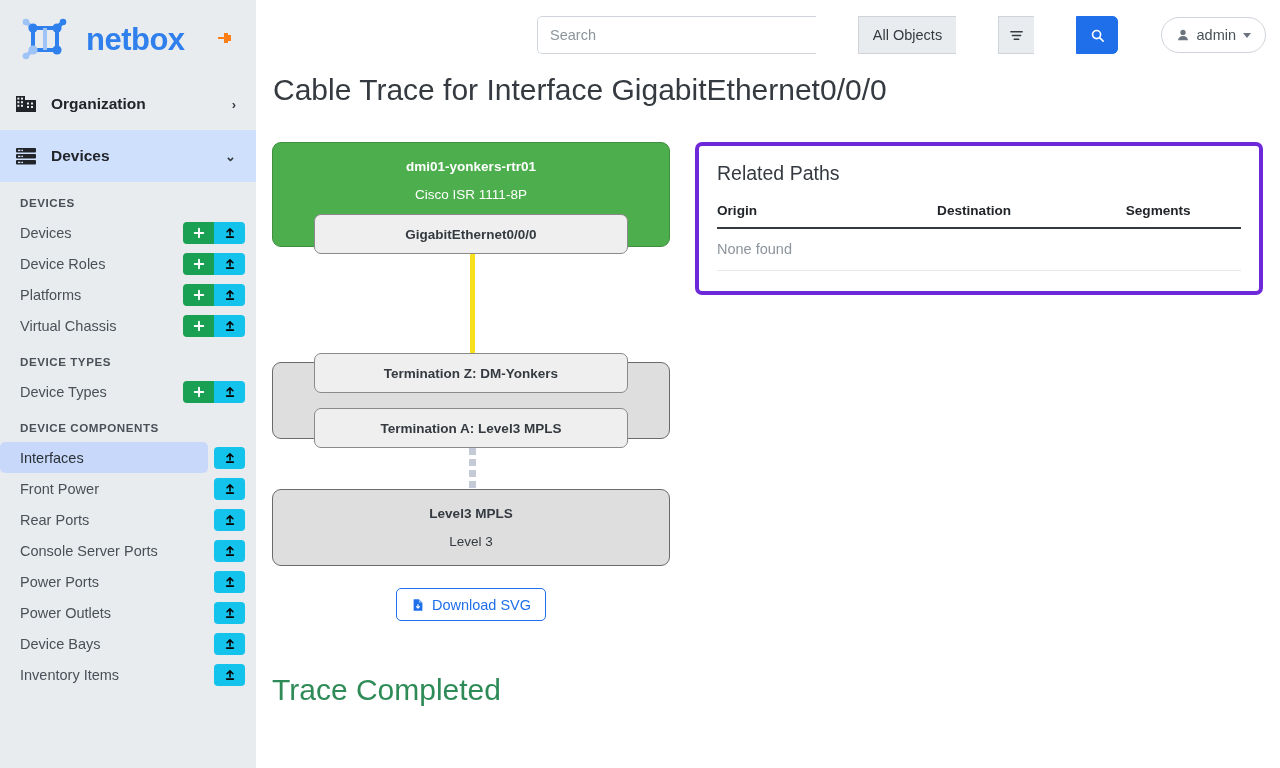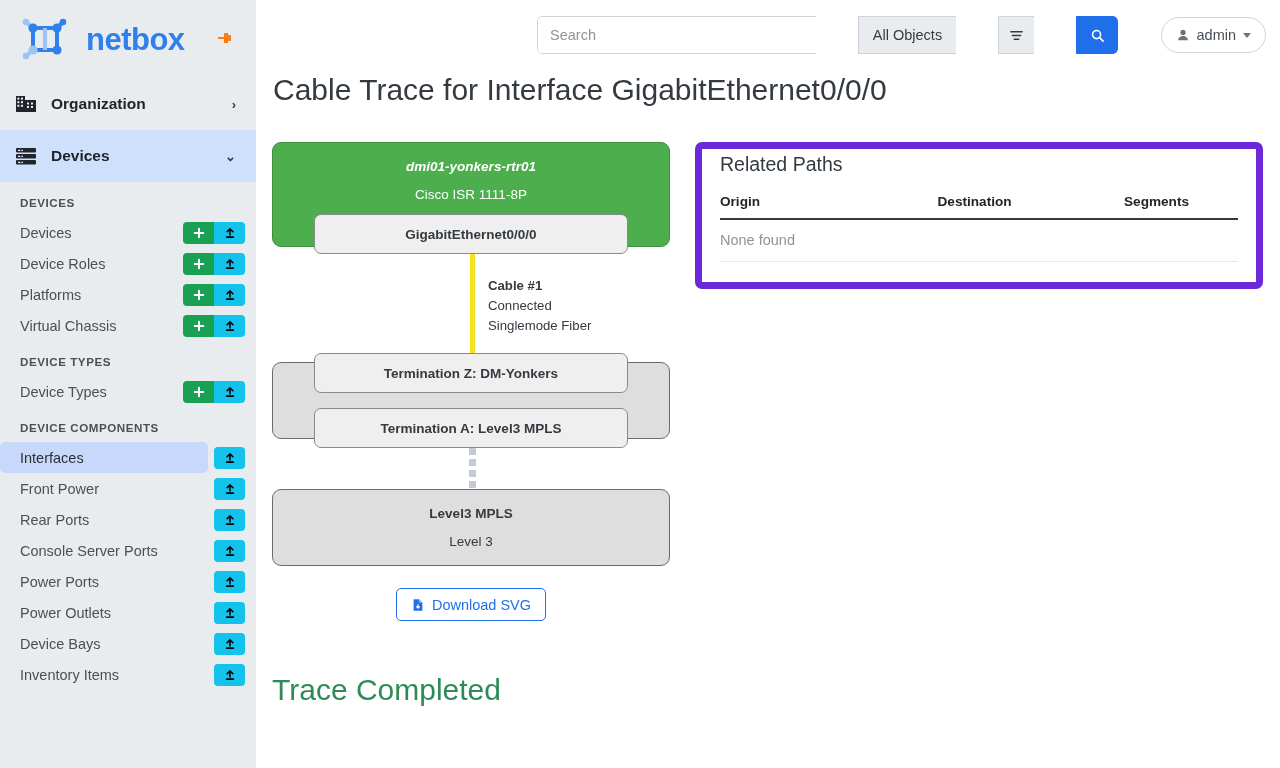--- a/index.html
+++ b/index.html
@@ -132,21 +132,21 @@
   
   #trace { position: absolute; left: 16px; top: 0; width: 398px; }
   .node {
     position: relative;
     border: 1px solid #6b6b6b;
     border-radius: 9px;
     text-align: center;
     padding: 16px 10px;
   }
   .node-device { background: #4cae4c; border-color: #3f8f3f; color: #fff; min-height: 104px; }
-  .node-device .n1 { font-weight: 700; font-size: 13.5px; margin-bottom: 13px; font-style: italic; }
+  .node-device .n1 { font-weight: 700; font-size: 13.5px; margin-bottom: 13px; }
   .node-device .n2 { font-size: 13.5px; margin-bottom: 13px; }
   .node-device .n3 { font-size: 13.5px; }
   .node-grey { background: #dedede; border-color: #6b6b6b; color: #343a40; }
   .node-grey .g1 { font-weight: 700; font-size: 13.5px; margin-bottom: 13px; }
   .node-grey .g2 { font-size: 13.5px; }
   .term {
     position: relative; z-index: 3;
     margin: 0 42px;
     background: #efefef;
     border: 1px solid #8a8a8a;
@@ -190,23 +190,23 @@
   .trace-status {
     text-align: left; margin-top: 52px;
     font-size: 30px; color: #2e8b57;
   }
 
   
   #related {
     position: absolute; left: 439px; top: 0;
     width: 568px;
     background: #fff;
-    border: 7px solid #6d28d9;
+    border: 4px solid #6d28d9;
     border-radius: 7px;
-    padding: 4px 18px 20px 18px;
+    padding: 16px 18px 20px 18px;
   }
   .card-title { font-size: 19.5px; color: #343a40; font-weight: 400; margin-bottom: 18px; }
   table.rp { width: 100%; border-collapse: collapse; }
   table.rp th {
     text-align: left; font-size: 13.6px; font-weight: 700; color: #212529;
     padding: 0 0 9px 0; border-bottom: 2px solid #343a40;
   }
   table.rp th.c-origin { width: 42%; }
   table.rp th.c-dest { width: 36%; }
   table.rp td {
@@ -494,25 +494,20 @@
       <div class="node node-device">
         <div class="n1">dmi01-yonkers-rtr01</div>
         <div class="n2">Cisco ISR 1111-8P</div>
         <div class="n3">DM-Yonkers / Comms closet</div>
       </div>
 
       <div class="term pull-up">GigabitEthernet0/0/0</div>
 
       <div class="cable-zone">
         <div class="cable-line"></div>
-        <div class="cable-meta">
-          <div class="c1">Cable #1</div>
-          <div class="c2">Connected</div>
-          <div class="c3">Singlemode Fiber</div>
-        </div>
       </div>
 
       <div class="term">Termination Z: DM-Yonkers</div>
 
       <div class="node node-grey pull-up2">
         <div class="g1">Circuit DEOW4921</div>
         <div class="g2">Level 3</div>
       </div>
 
       <div class="term pull-up2">Termination A: Level3 MPLS</div>

